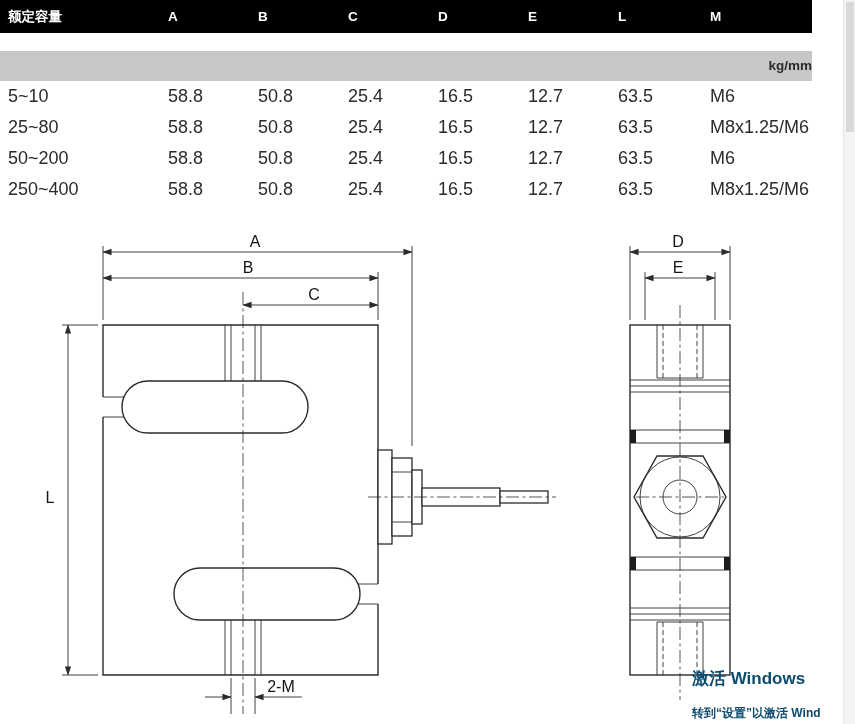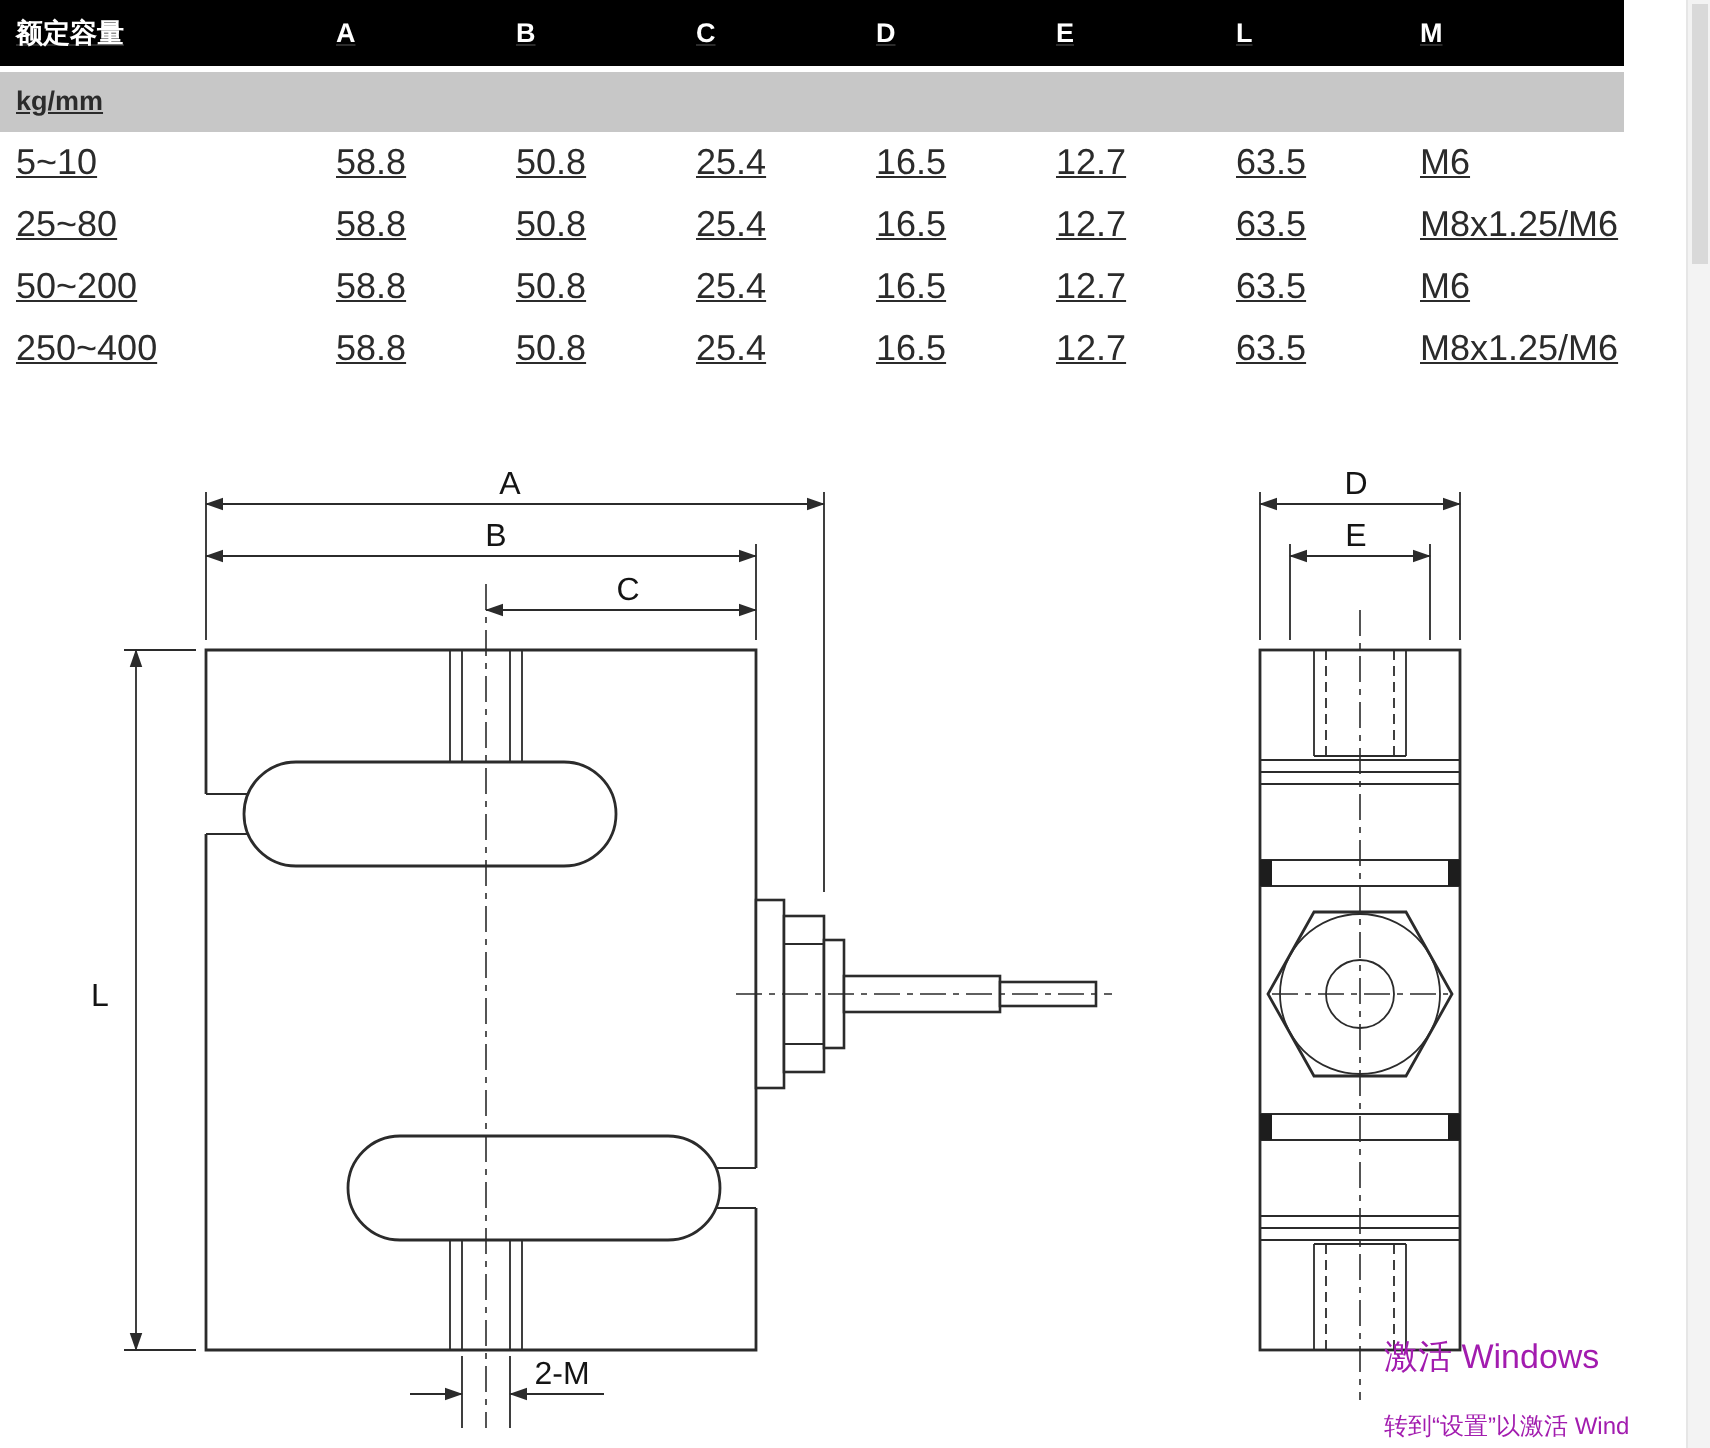--- a/index.html
+++ b/index.html
@@ -3,42 +3,42 @@
 <meta charset="utf-8">
 <style>
   html,body { margin:0; padding:0; }
   body {
     width:855px; height:724px; position:relative; overflow:hidden;
     background:#ffffff; color:#2b2b2b;
     font-family:"Liberation Sans", sans-serif;
   }
 
   
-  .spec-table { position:absolute; top:0; left:0; width:812px;text-decoration:underline; }
+  .spec-table { position:absolute; top:0; left:0; width:812px; }
   .t-row { display:grid; grid-template-columns:160px 90px 90px 90px 90px 90px 92px 1fr; align-items:center; }
   .t-row .cell { padding-left:8px; font-size:18px; white-space:nowrap; }
   .t-header { background:#000000; height:33px; }
   .t-header .cell { color:#ffffff; font-weight:bold; font-size:13.5px; }
-  .t-section { background:#c7c7c7; height:30px; margin-top:3px; }
+  .t-section { background:#c7c7c7; height:30px; margin-top:18px;text-align:right; }
   .t-section .section-label { font-weight:bold; font-size:13.5px; line-height:30px; padding-left:8px; }
   .t-data { height:31px; }
 
   
   svg.drawing { position:absolute; left:0; top:225px; }
   .ol  { fill:none; stroke:#2b2b2b; stroke-width:1.4px; }
   .fl  { fill:#ffffff; stroke:#2b2b2b; stroke-width:1.3px; }
   .tl  { fill:none; stroke:#2b2b2b; stroke-width:0.9px; }
   .dash{ stroke-dasharray:5 3; }
   .cl  { fill:none; stroke:#2b2b2b; stroke-width:0.8px; stroke-dasharray:13 3.5 3 3.5; }
   .dimline { fill:none; stroke:#2b2b2b; stroke-width:0.9px; }
   .solidblk { fill:#1d1d1d; stroke:none; }
   text.dlabel { font-size:16px; fill:#141414; font-family:"Liberation Sans", sans-serif; }
 
   
-  .watermark { position:absolute; left:692px; top:669px; color:#a21caf; }
+  .watermark { position:absolute; left:692px; top:669px; color:#0c4a6e;font-weight:bold; }
   .wm1 { font-size:17px; line-height:19px; }
   .wm2 { font-size:12px; margin-top:17px; }
 
   
   .scrollbar { position:absolute; right:0; top:0; width:12px; height:724px; background:#f3f3f3; border-left:1px solid #e6e6e6; box-sizing:border-box; }
   .scroll-thumb { position:absolute; left:2px; top:2px; width:8px; height:130px; background:#d9d9d9; }
 </style>
 </head>
 <body>
 

